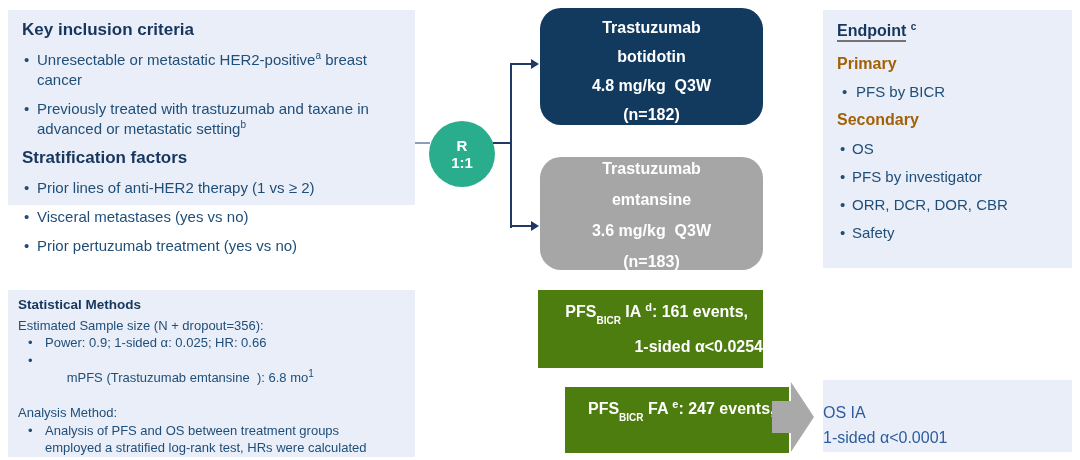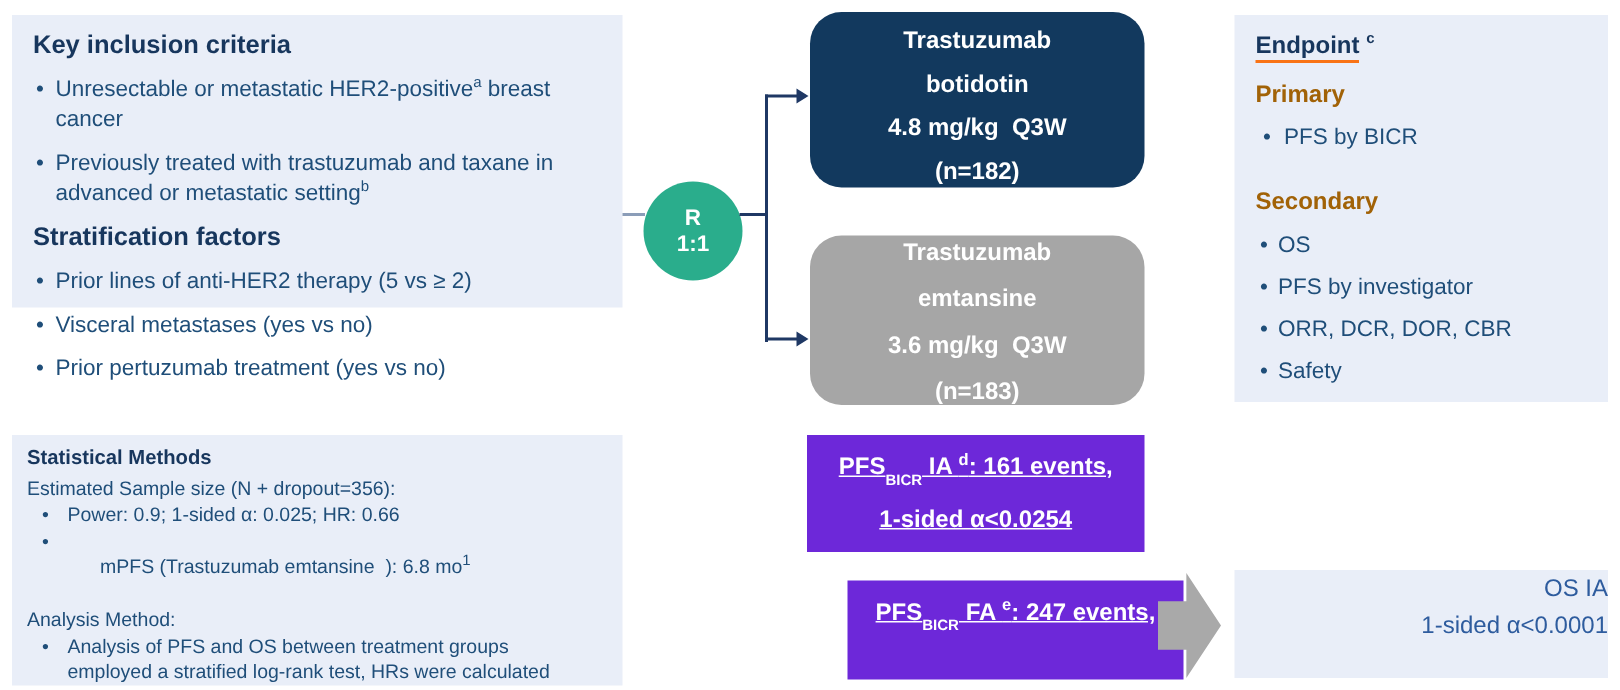--- a/index.html
+++ b/index.html
@@ -38,63 +38,63 @@
 
   
   .arm-box{position:absolute;color:#ffffff;font-weight:bold;font-size:16px;text-align:center;box-sizing:border-box;overflow:hidden;border-radius:21px;}
   #arm1{left:540px;top:8px;width:223px;height:117px;background:#12395E;padding-top:5px;}
   #arm1 .arm-line{line-height:29px;white-space:pre;}
   #arm2{left:540px;top:157px;width:223px;height:113px;background:#A6A6A6;}
   #arm2 .inner{margin-top:-4px;}
   #arm2 .arm-line{line-height:31px;white-space:pre;}
 
   
-  .pfs-box{position:absolute;background:#6d28d9;color:#ffffff;font-weight:bold;font-size:16px;text-align:center;box-sizing:border-box;overflow:hidden;text-decoration:underline;}
+  .pfs-box{position:absolute;background:#4d7c0f;color:#ffffff;font-weight:bold;font-size:16px;text-align:right;box-sizing:border-box;overflow:hidden;}
   #pfs-ia{left:538px;top:290px;width:225px;height:78px;padding-top:7px;}
   #pfs-fa{left:565px;top:387px;width:224px;height:66px;padding-top:7px;}
   .pfs-text{max-width:195px;margin:0 auto;line-height:29px;}
   .pfs-text sub{font-size:10px;position:relative;bottom:-3px;}
   .pfs-text sup{font-size:11px;}
   .alpha-line{line-height:29px;white-space:pre;}
 
   
   #flow-arrow{position:absolute;left:772px;top:382px;width:42px;height:70px;background:#A9A9A9;
     clip-path:polygon(0 27%,45% 27%,45% 0,100% 50%,45% 100%,45% 73%,0 73%);}
 
   
-  #os-box{left:823px;top:380px;width:249px;height:72px;color:#2E5C9E;font-size:16px;text-align:right;padding-top:0;line-height:25px;}
+  #os-box{left:823px;top:380px;width:249px;height:72px;color:#2E5C9E;font-size:16px;text-align:left;padding-top:20px;line-height:25px;}
 
   
   #endpoint-panel{left:823px;top:10px;width:249px;height:258px;padding:8px 14px;color:#1F4E79;font-size:15px;}
   .ep-title{font-size:16px;font-weight:bold;color:#17365D;margin:4px 0 0 0;}
-  .ep-title .underlined{border-bottom:2px solid #f97316;padding-bottom:1px;}
+  .ep-title .underlined{border-bottom:2px solid #737373;padding-bottom:1px;}
   .ep-heading{font-size:16px;font-weight:bold;color:#a16207;}
   .ep-heading.primary{margin-top:15px;}
-  .ep-heading.secondary{margin-top:23px;}
+  .ep-heading.secondary{margin-top:8px;}
   .ep-item{position:relative;padding-left:15px;line-height:28px;}
   .ep-item::before{content:"•";position:absolute;left:3px;top:0;}
   .ep-item.primary-item{margin-top:8px;padding-left:19px;line-height:22px;}
   .ep-item.primary-item::before{left:5px;}
   .ep-list{margin-top:6px;}
 </style>
 </head>
 <body>
 
 <div id="canvas">
 
   <div class="panel" id="key-panel">
     <div class="panel-title">Key inclusion criteria</div>
     <div class="k-bullet">
       <span>Unresectable or metastatic HER2-positive</span><sup>a</sup><span> breast cancer</span>
     </div>
     <div class="k-bullet">
       <span>Previously treated with trastuzumab and taxane in advanced or metastatic setting</span><sup>b</sup>
     </div>
     <div class="panel-title strat-title">Stratification factors</div>
-    <div class="k-bullet">Prior lines of anti-HER2 therapy (5 vs ≥ 2)</div>
+    <div class="k-bullet">Prior lines of anti-HER2 therapy (1 vs ≥ 2)</div>
     <div class="k-bullet">Visceral metastases (yes vs no)</div>
     <div class="k-bullet">Prior pertuzumab treatment (yes vs no)</div>
   </div>
 
   <div class="panel" id="stats-panel">
     <div class="stats-title">Statistical Methods</div>
     <div class="stats-line">Estimated Sample size (N + dropout=356):</div>
     <div class="s-bullet">Power: 0.9; 1-sided α: 0.025; HR: 0.66</div>
     <div class="s-bullet">
       <span>mPFS (Trastuzumab emtansine  ): 6.8 mo</span><sup>1</sup>

